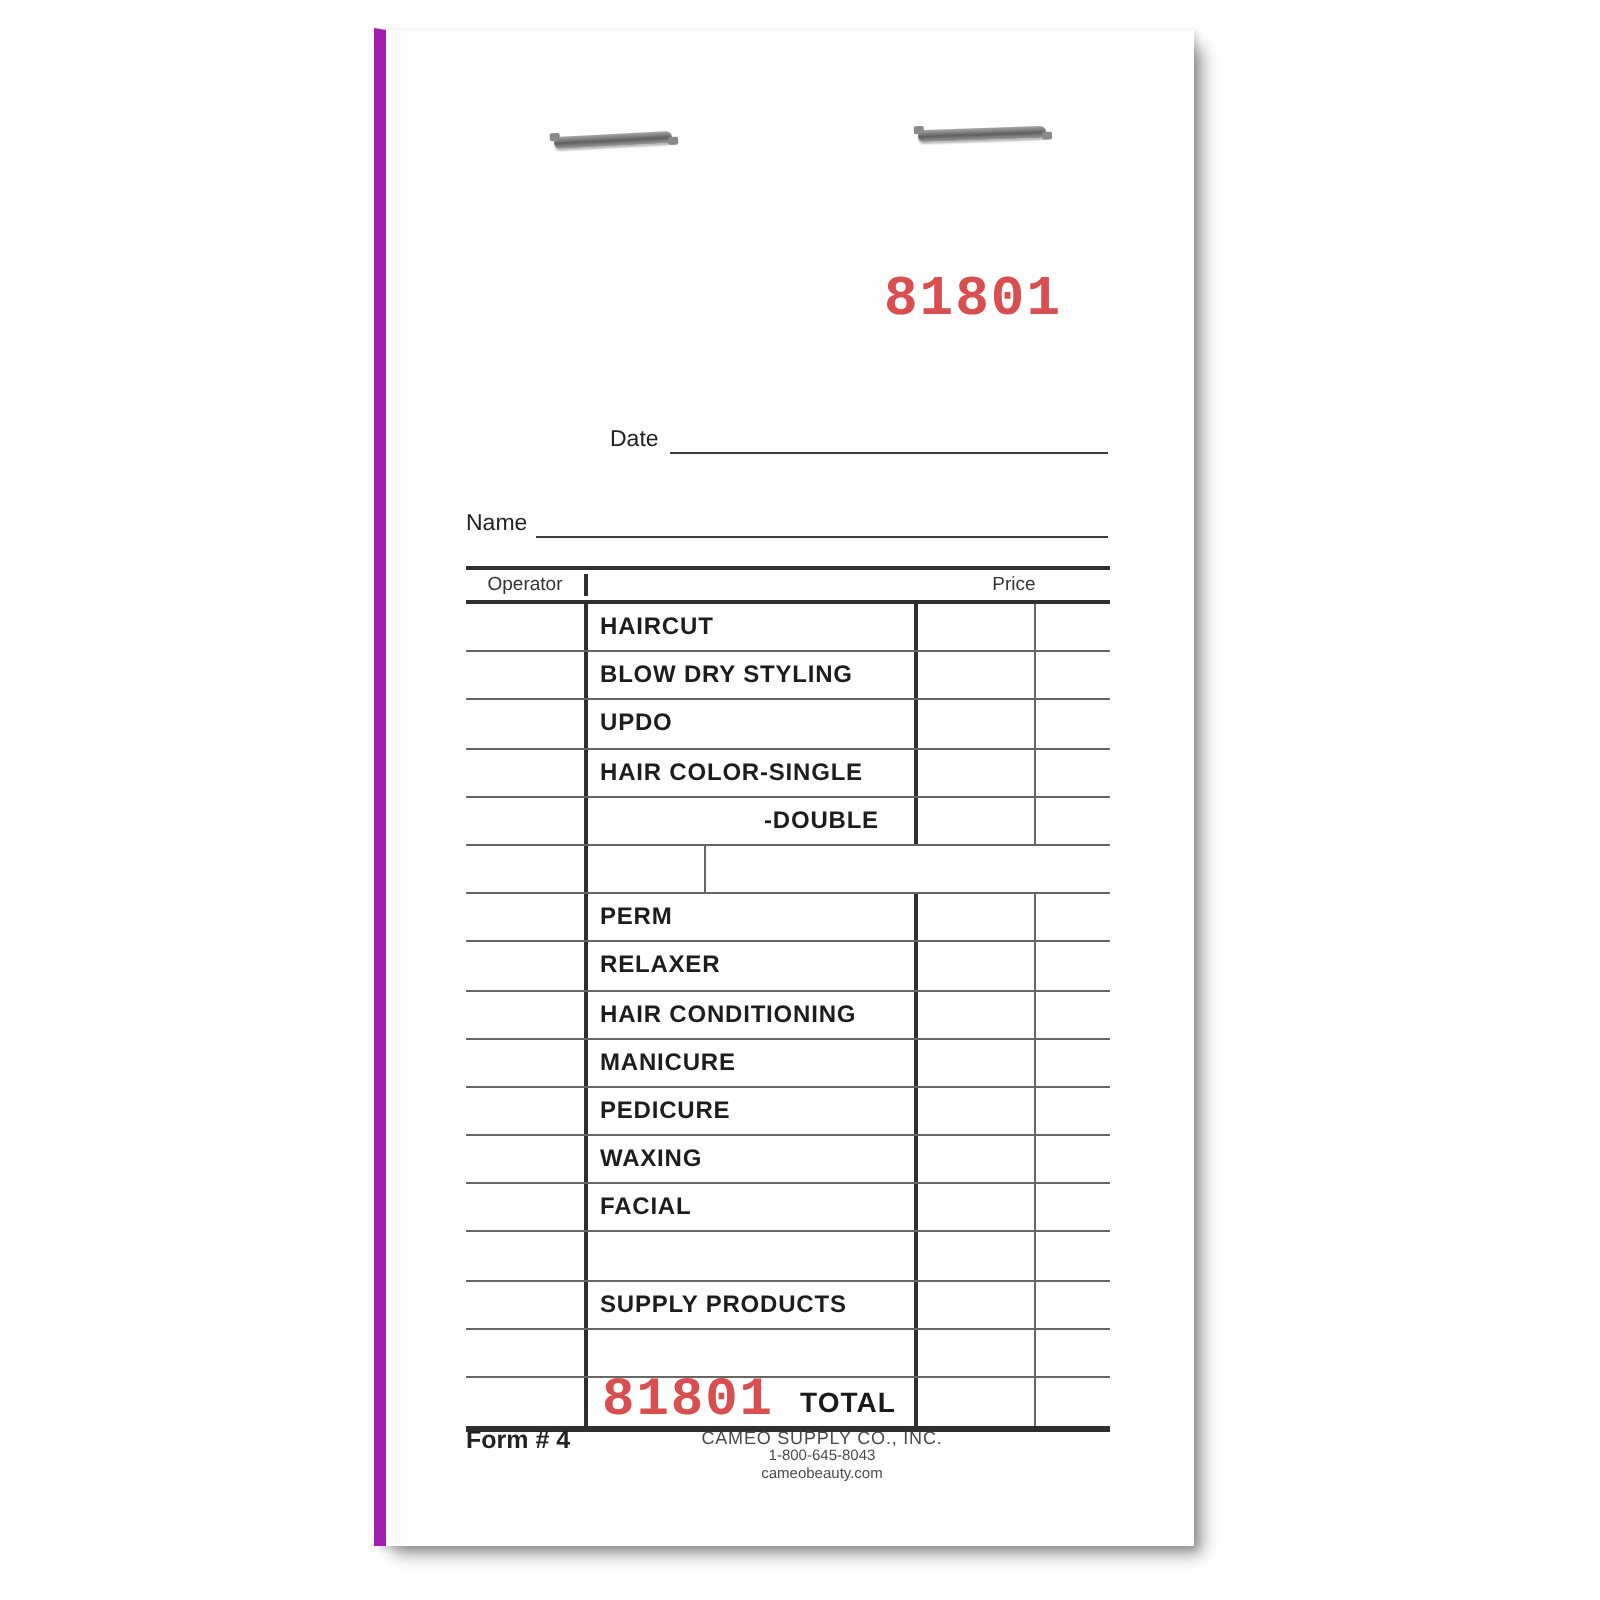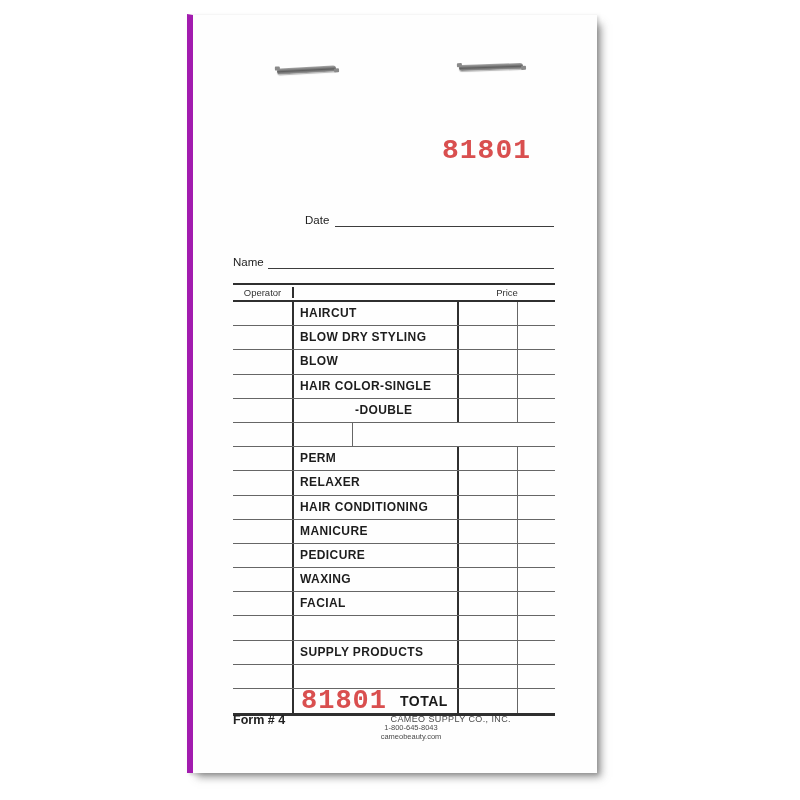--- a/index.html
+++ b/index.html
@@ -50,32 +50,32 @@
     position:absolute;left:40px;top:268px;width:322px;
     border-top:2px solid var(--line-dark);
   }
   .thead{display:flex;height:15px;border-bottom:2px solid var(--line-dark);
     font-size:9.5px;color:#333;align-items:center;}
   .trow{display:flex;height:24.2px;border-bottom:1px solid var(--line-mid);box-sizing:border-box;}
   .c-op{width:61px;box-sizing:border-box;border-right:2px solid var(--line-dark);text-align:center;}
   .c-svc{width:165px;box-sizing:border-box;border-right:2px solid var(--line-dark);
     font-weight:bold;font-size:12px;letter-spacing:.4px;line-height:23px;
     padding-left:6px;white-space:nowrap;overflow:hidden;}
-  .c-svc.indent{padding-left:61px;}
+  .c-svc.indent{padding-left:88px;}
   .c-p1{width:59px;box-sizing:border-box;border-right:1px solid var(--line-mid);}
   .c-p2{flex:1;}
   .c-price-head{flex:1;text-align:center;}
   .trow.total{height:27px;border-bottom:3px solid var(--line-dark);}
   .trow.total .c-svc{display:flex;align-items:center;padding-left:7px;}
   .serial-bottom{font-size:27px;line-height:27px;}
   .total-label{font-size:14px;font-weight:bold;letter-spacing:.5px;margin-left:13px;color:#1a1a1a;}
   
   .form-number{position:absolute;left:40px;top:698px;font-size:12.5px;font-weight:bold;color:#222;}
   .company-block{position:absolute;left:118px;top:699px;width:200px;text-align:center;color:#4a4a4a;}
-  .company-name{font-size:9px;letter-spacing:.4px;line-height:10px;text-align:right;}
+  .company-name{font-size:9px;letter-spacing:.4px;line-height:10px;}
   .company-phone{font-size:7.5px;line-height:8.5px;}
   .company-web{font-size:7.5px;line-height:8.5px;}
 </style>
 </head>
 <body>
 
 <div id="canvas">
   <div class="paper">
 
     <div class="staple staple-1"></div>
@@ -103,21 +103,21 @@
         <div class="c-p2"></div>
       </div>
       <div class="trow">
         <div class="c-op"></div>
         <div class="c-svc">BLOW DRY STYLING</div>
         <div class="c-p1"></div>
         <div class="c-p2"></div>
       </div>
       <div class="trow">
         <div class="c-op"></div>
-        <div class="c-svc">BLOW</div>
+        <div class="c-svc">UPDO</div>
         <div class="c-p1"></div>
         <div class="c-p2"></div>
       </div>
       <div class="trow">
         <div class="c-op"></div>
         <div class="c-svc">HAIR COLOR-SINGLE</div>
         <div class="c-p1"></div>
         <div class="c-p2"></div>
       </div>
       <div class="trow">

